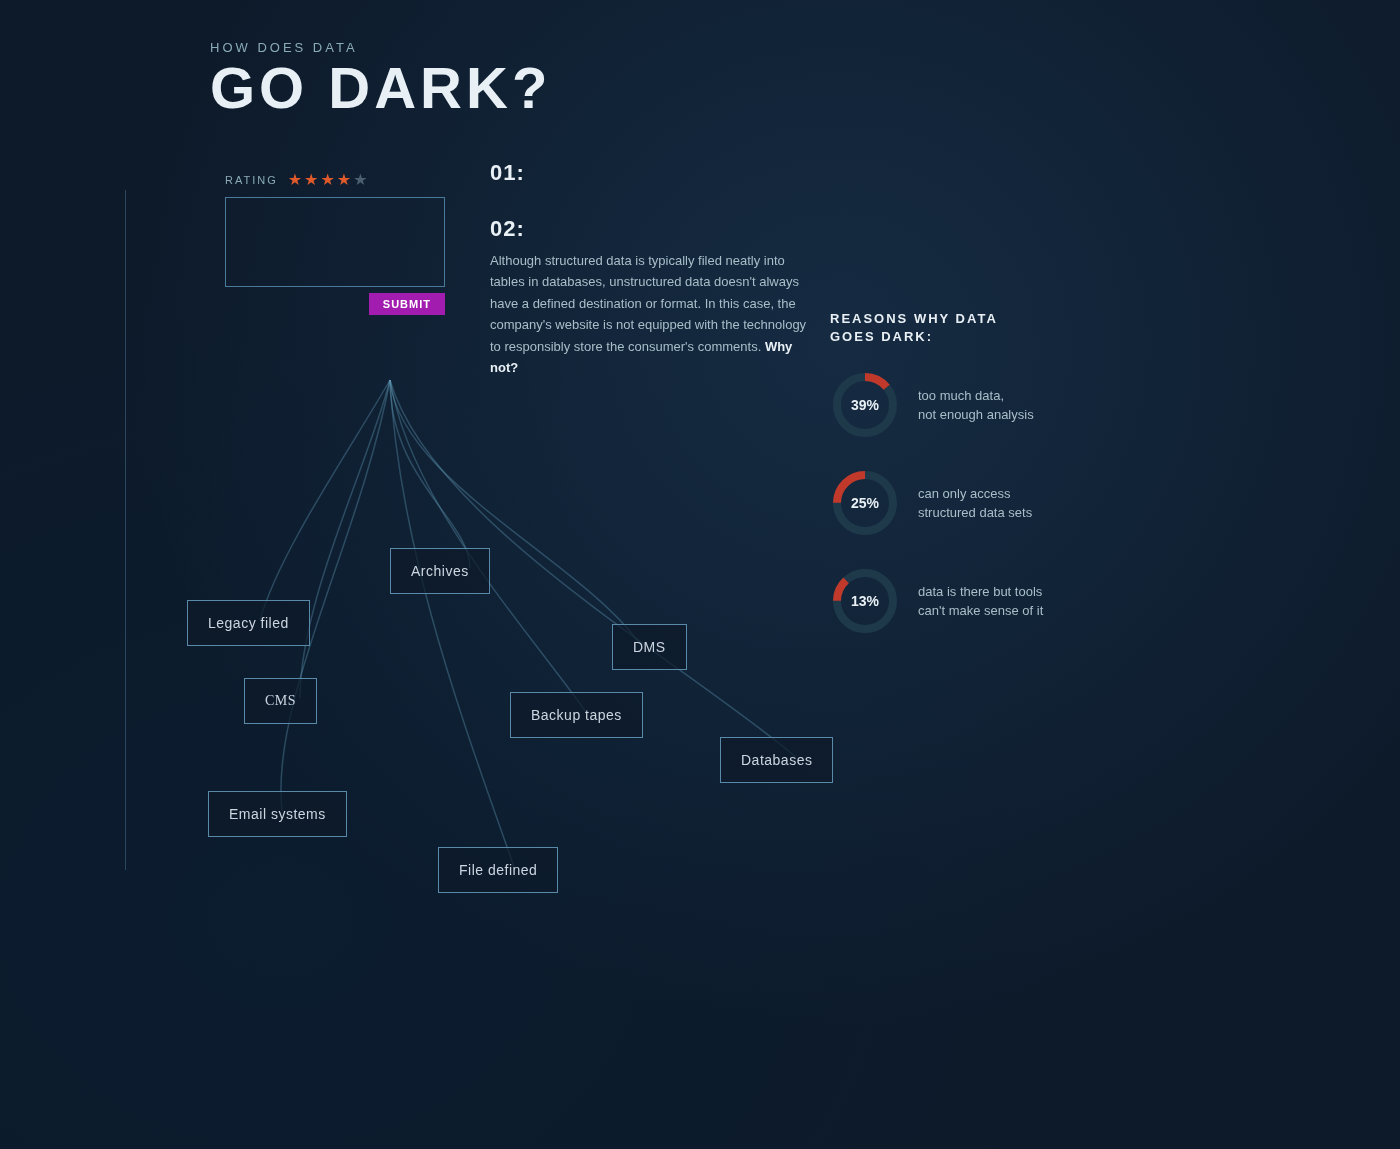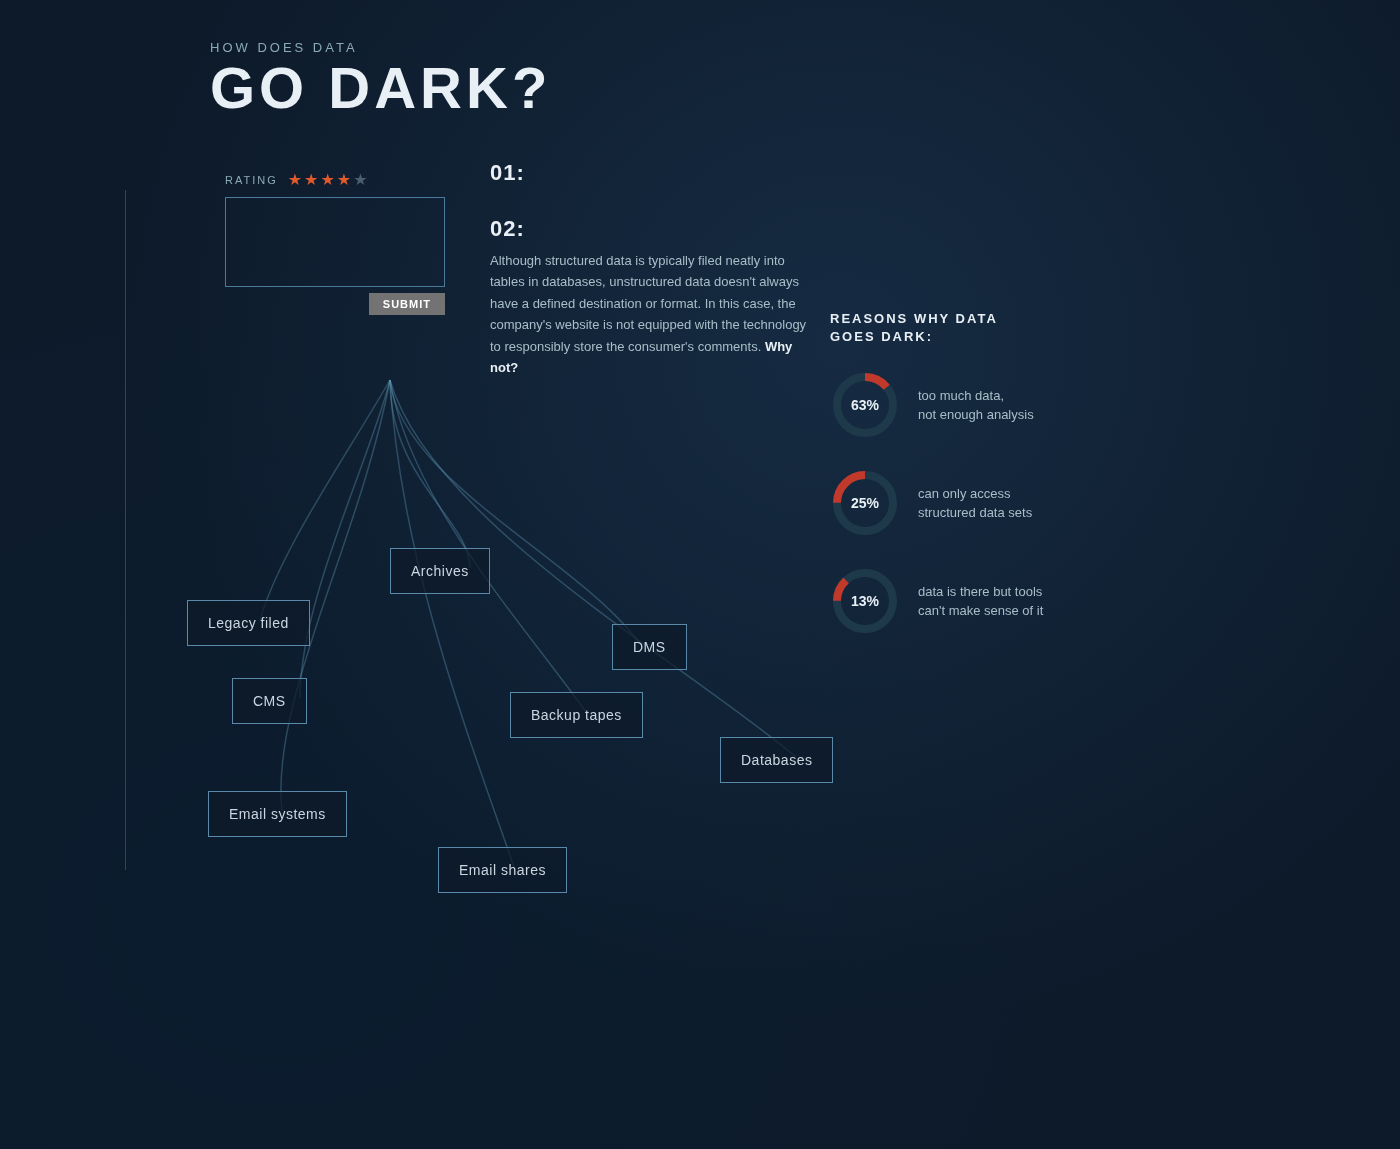--- a/index.html
+++ b/index.html
@@ -100,21 +100,21 @@
       font-size: 12px;
       padding: 8px;
       resize: none;
       display: block;
     }
 
     .submit-btn {
       display: block;
       margin-top: 6px;
       margin-left: auto;
-      background: #737373;
+      background: #a21caf;
       color: #fff;
       border: none;
       padding: 5px 14px;
       font-size: 11px;
       letter-spacing: 1px;
       text-transform: uppercase;
       cursor: pointer;
       font-weight: bold;
     }
 
@@ -276,21 +276,21 @@
 
   <div class="reasons-panel">
     <div class="reasons-title">REASONS WHY DATA<br>GOES DARK:</div>
 
     <div class="reason-item">
       <div class="donut-wrap">
         <svg viewBox="0 0 70 70">
           <circle cx="35" cy="35" r="28" fill="none" stroke="#1e3a4a" stroke-width="8"></circle>
           <circle cx="35" cy="35" r="28" fill="none" stroke="#c0392b" stroke-width="8" stroke-dasharray="68.7 176.0" stroke-dashoffset="44" transform="rotate(-90 35 35)"></circle>
         </svg>
-        <div class="donut-label">63%</div>
+        <div class="donut-label">39%</div>
       </div>
       <div class="reason-text">too much data,<br>not enough analysis</div>
     </div>
 
     <div class="reason-item">
       <div class="donut-wrap">
         <svg viewBox="0 0 70 70">
           <circle cx="35" cy="35" r="28" fill="none" stroke="#1e3a4a" stroke-width="8"></circle>
           <circle cx="35" cy="35" r="28" fill="none" stroke="#c0392b" stroke-width="8" stroke-dasharray="44.0 132.0" stroke-dashoffset="44" transform="rotate(-90 35 35)"></circle>
         </svg>
@@ -328,33 +328,33 @@
   </div>
 
   <div class="node" style="left: 187px; top: 600px;">
     <span>Legacy filed</span>
   </div>
 
   <div class="node" style="left: 612px; top: 624px;">
     <span>DMS</span>
   </div>
 
-  <div class="node" style="left: 232px; top: 678px;">
+  <div class="node" style="left: 244px; top: 678px; font-family: Liberation Serif, serif;">
     <span>CMS</span>
   </div>
 
   <div class="node" style="left: 510px; top: 692px;">
     <span>Backup tapes</span>
   </div>
 
   <div class="node" style="left: 720px; top: 737px;">
     <span>Databases</span>
   </div>
 
   <div class="node" style="left: 208px; top: 791px;">
     <span>Email systems</span>
   </div>
 
   <div class="node" style="left: 438px; top: 847px;">
-    <span>Email shares</span>
+    <span>File defined</span>
   </div>
 
 </div>
 
 </body></html>

